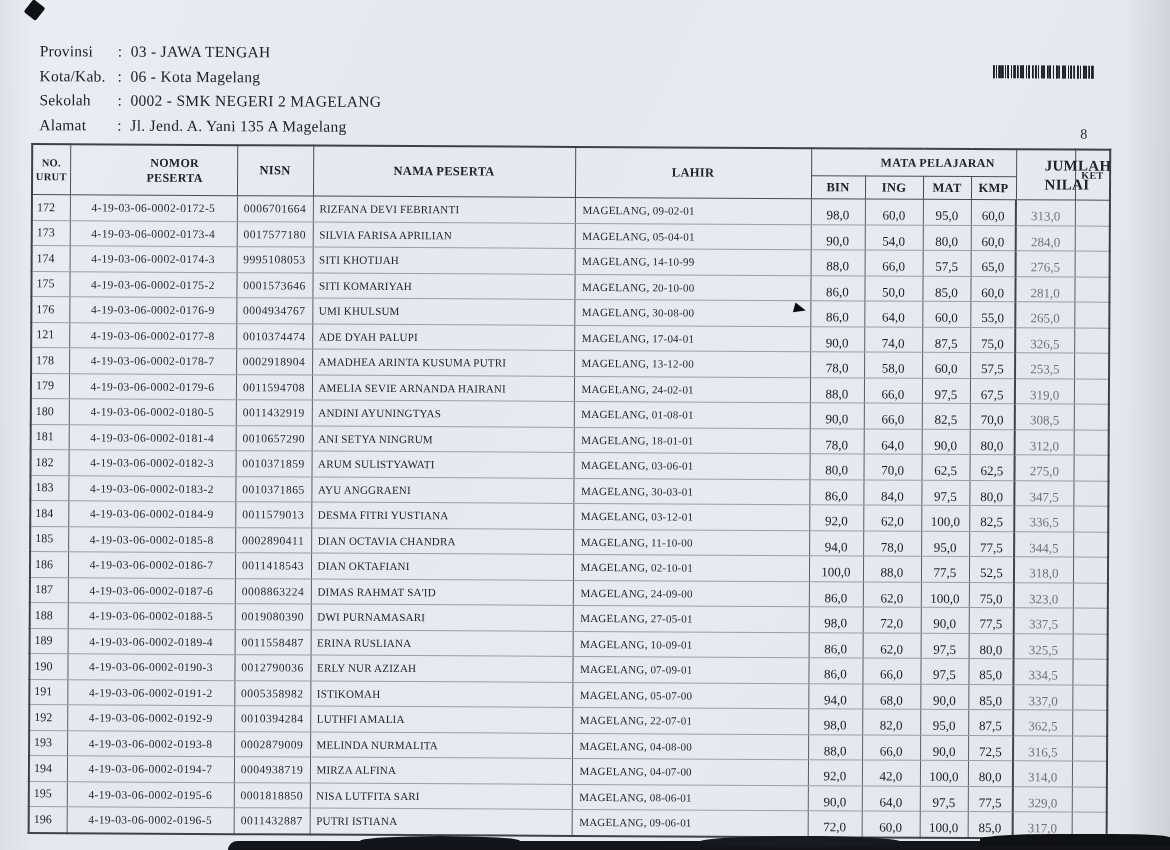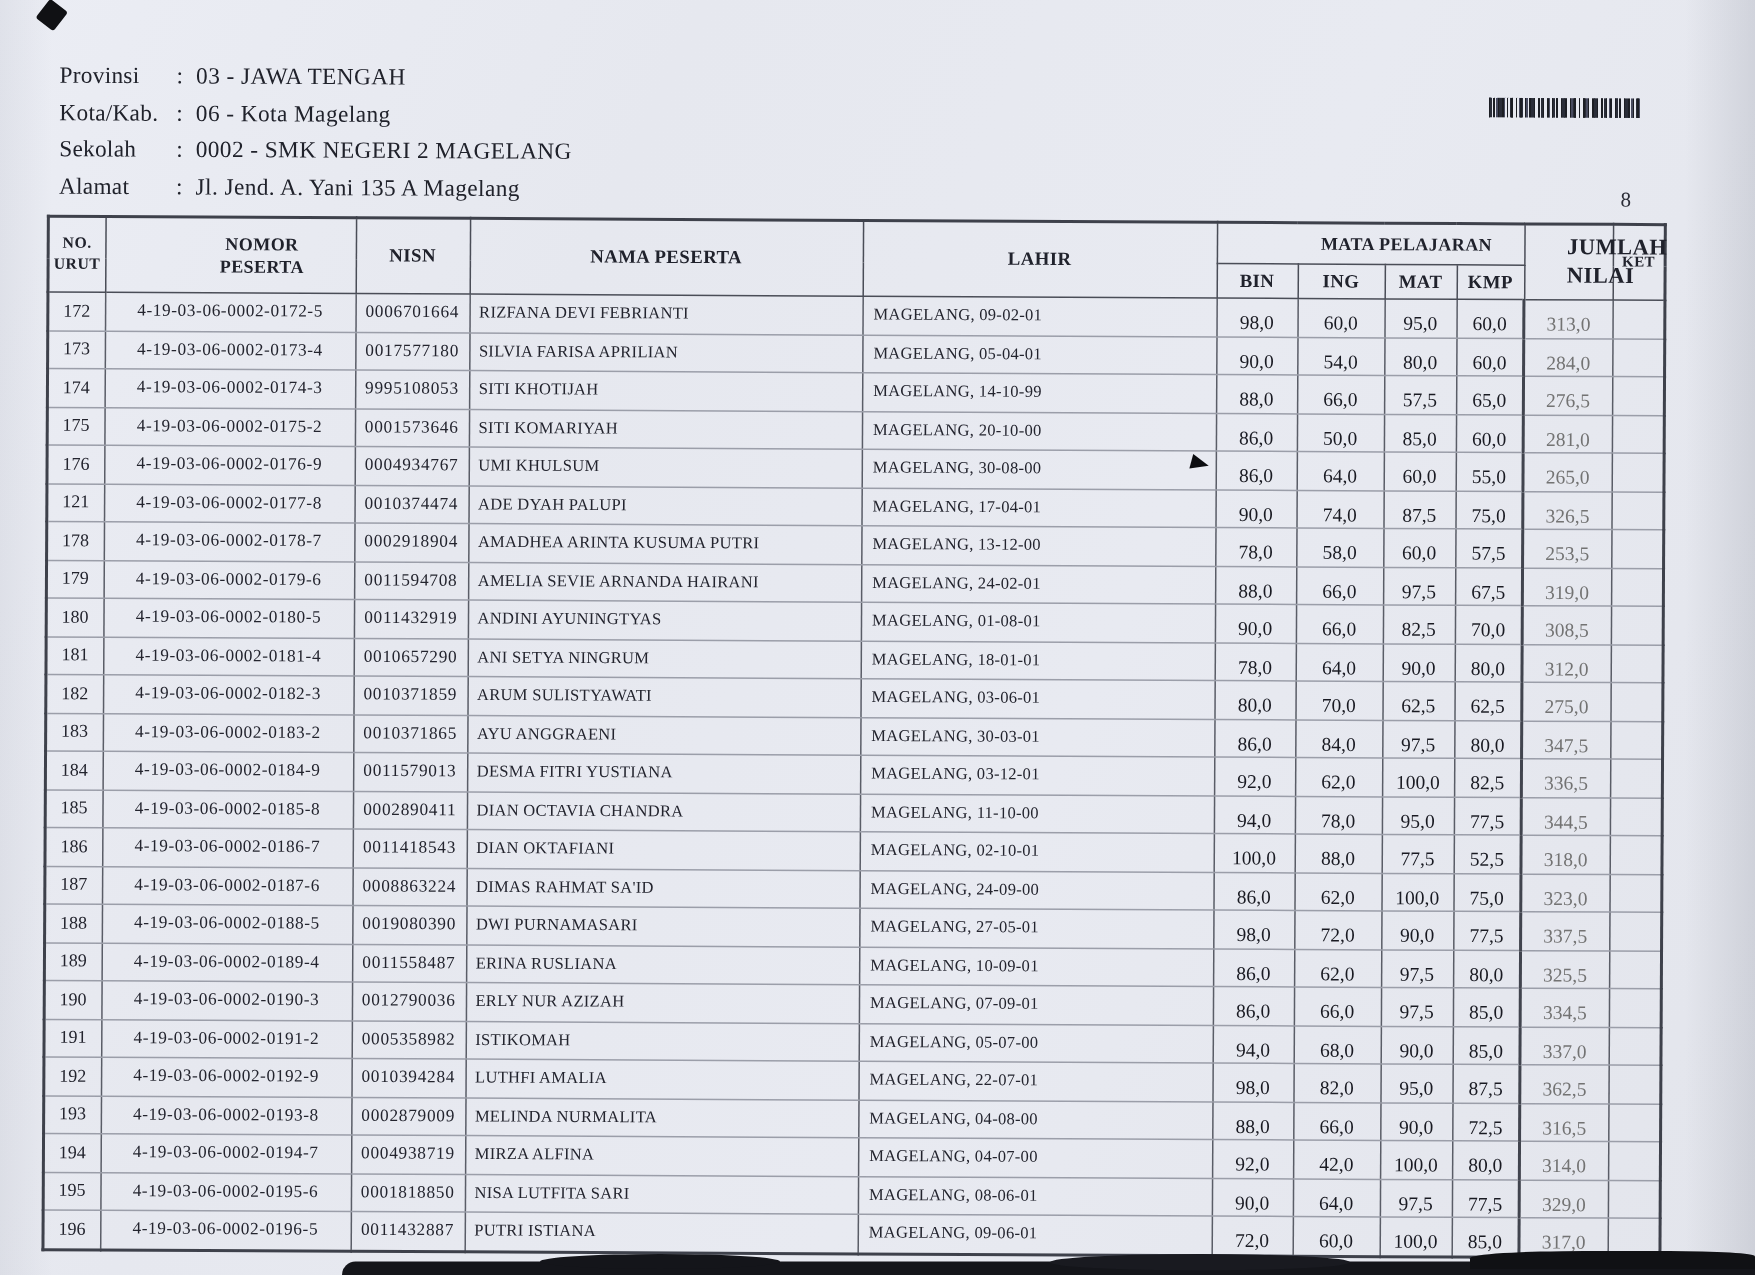--- a/index.html
+++ b/index.html
@@ -51,21 +51,21 @@
   .th-sub{font-size:12.5px;margin-top:20px;}
   .th-jumlah{font-size:15px;padding-left:28px;}
   .th-ket{font-size:10px;}
 
   td{
     border-right:1px solid #5a5d67;border-left:1px solid #5a5d67;
     border-bottom:1px solid #9b9ea9;
     height:24.5px;padding:0 4px;overflow:hidden;white-space:nowrap;
     color:#23242e;vertical-align:middle;
   }
-  .c-no{text-align:center;font-size:12px;}
+  .c-no{font-size:12px;}
   .c-nomor{text-align:center;font-size:11.5px;letter-spacing:0.4px;}
   .c-nisn{text-align:center;font-size:11.5px;letter-spacing:0.5px;}
   .c-nama{text-align:left;padding-left:6px;font-size:11px;letter-spacing:0.2px;}
   .c-lahir{text-align:left;padding-left:7px;font-size:11px;letter-spacing:0.2px;}
   .c-num{text-align:center;font-size:13px;color:#191a22;}
   .c-num span{display:inline-block;transform:translateY(4px);}
   .c-jumlah{text-align:center;font-size:13px;color:#737373;border-left:2px solid #41444e;}
   .c-jumlah span{display:inline-block;transform:translateY(4px);}
 
   

